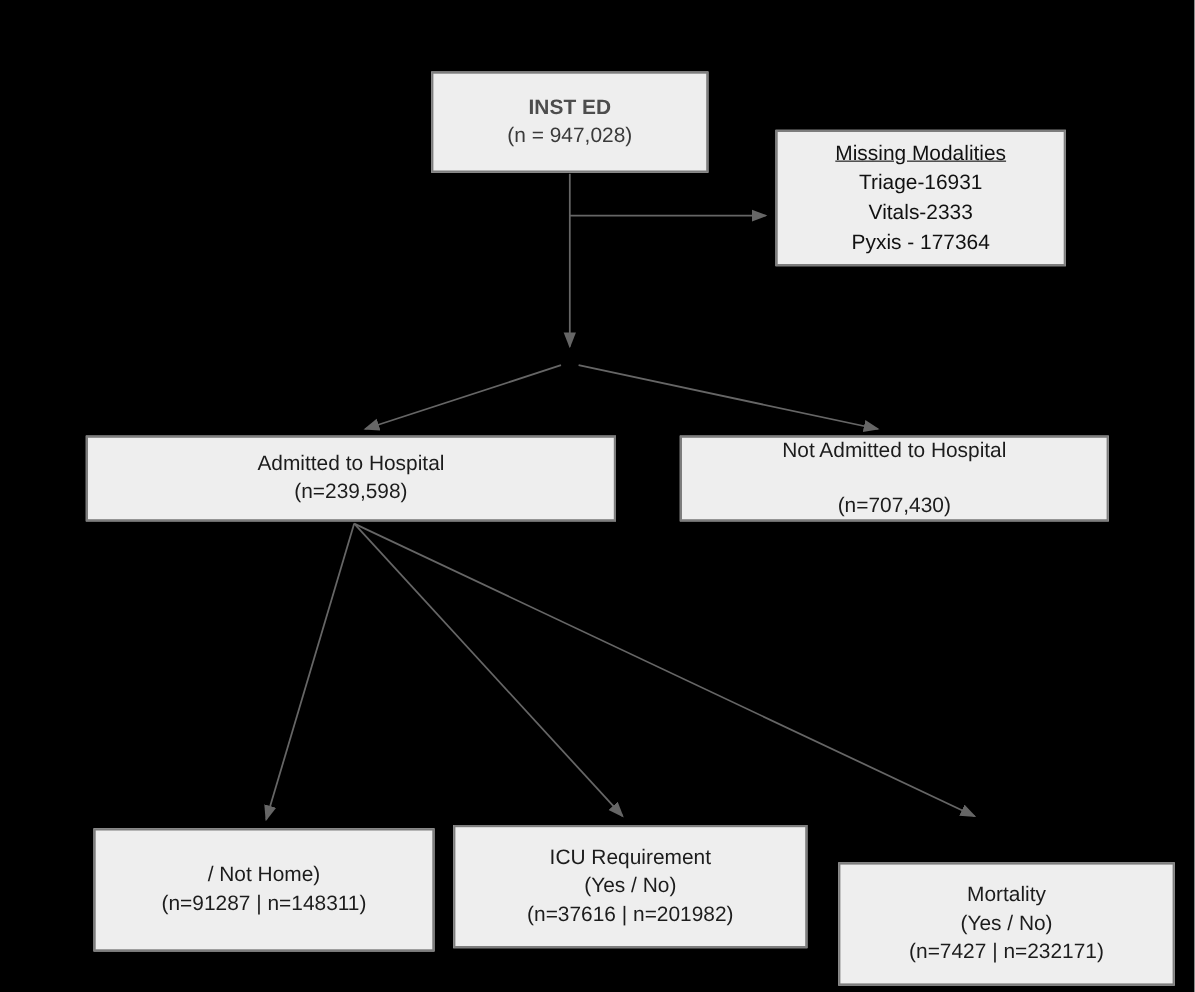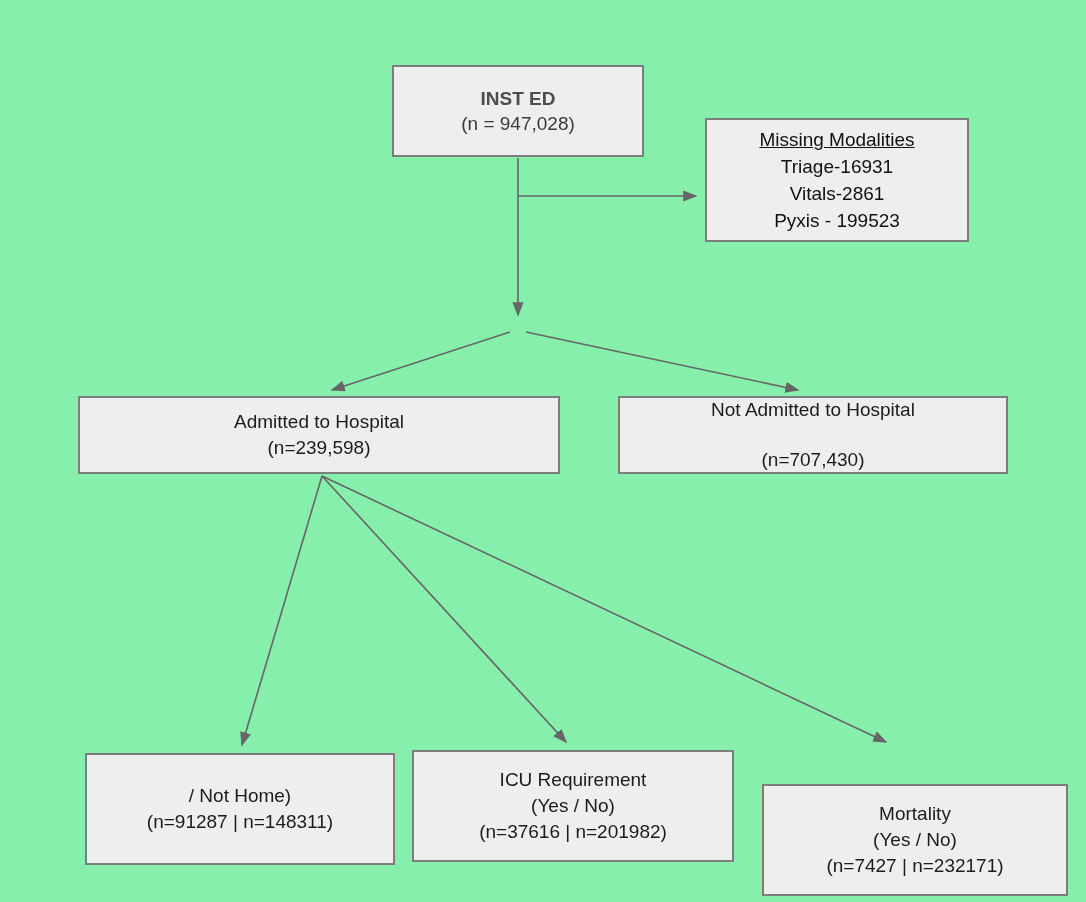--- a/index.html
+++ b/index.html
@@ -5,21 +5,21 @@
   html, body {
     margin: 0;
     padding: 0;
     background: #ffffff;
     font-family: "Liberation Sans", sans-serif;
   }
   .canvas {
     position: relative;
     width: 1086px;
     height: 902px;
-    background: #86efac;
+    background: #000000;
     overflow: hidden;
   }
   .connectors {
     position: absolute;
     left: 0;
     top: 0;
     width: 1086px;
     height: 902px;
     pointer-events: none;
   }
@@ -87,22 +87,22 @@
   </svg>
 
   <div class="node node-inst-ed">
     <div class="line title">INST ED</div>
     <div class="line count">(n = 947,028)</div>
   </div>
 
   <div class="node node-missing">
     <div class="line title">Missing Modalities</div>
     <div class="line">Triage-16931</div>
-    <div class="line">Vitals-2861</div>
-    <div class="line">Pyxis - 199523</div>
+    <div class="line">Vitals-2333</div>
+    <div class="line">Pyxis - 177364</div>
   </div>
 
   <div class="node node-admitted">
     <div class="line">Admitted to Hospital</div>
     <div class="line">(n=239,598)</div>
   </div>
 
   <div class="node node-not-admitted">
     <div class="line">Not Admitted to Hospital</div>
     <div class="line">(n=707,430)</div>

